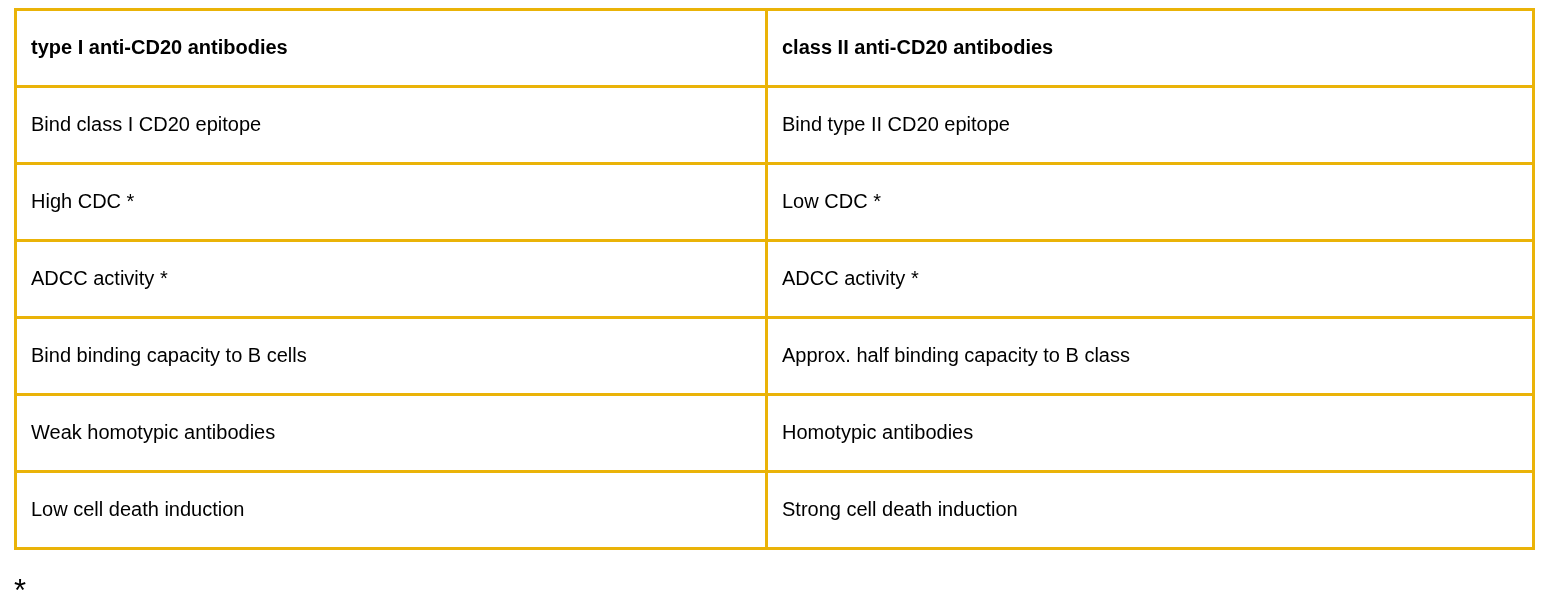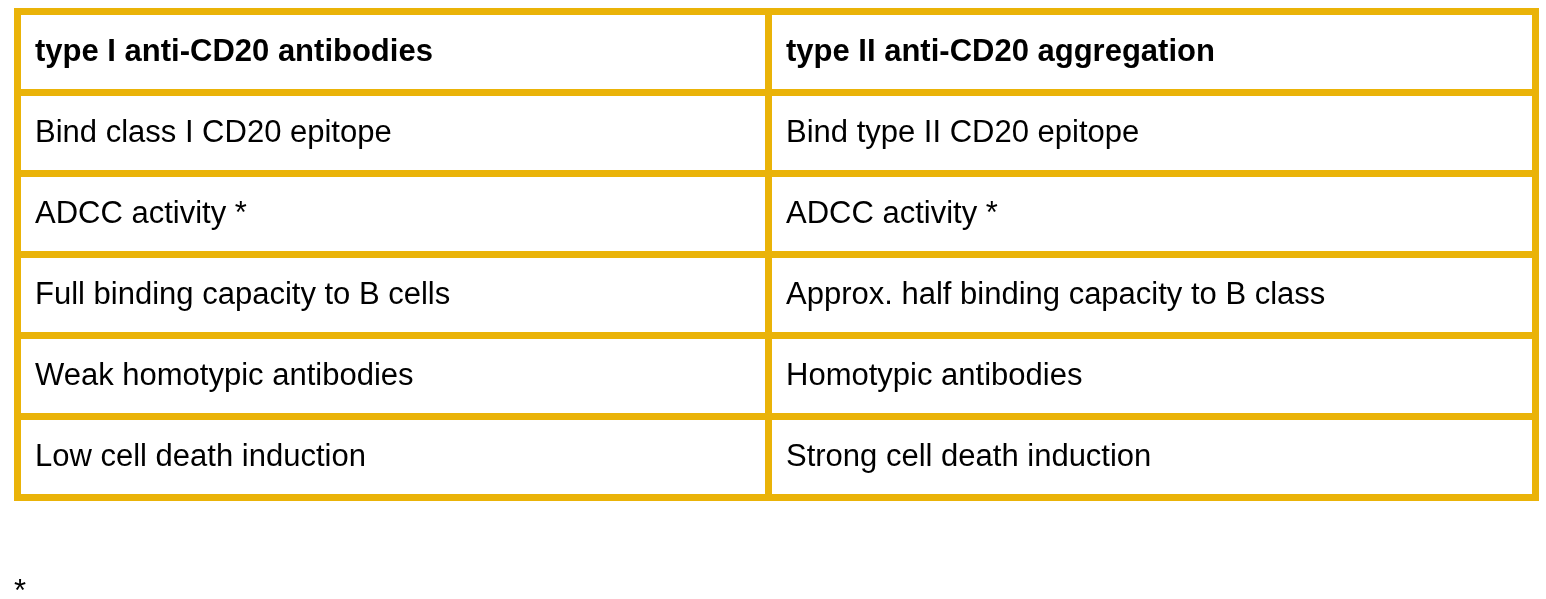--- a/index.html
+++ b/index.html
@@ -25,23 +25,23 @@
     left: 14px;
     top: 8px;
     width: 1518px;
     border-collapse: collapse;
     table-layout: fixed;
     background: #ffffff;
   }
   table.comparison col.c1 { width: 751px; }
   table.comparison col.c2 { width: 767px; }
   table.comparison td {
-    border: 7px solid #eab308;
+    border: 3px solid #eab308;
     padding: 6px 10px 8px 14px;
-    font-size: 31px;
+    font-size: 20px;
     line-height: 1.15;
     vertical-align: middle;
     height: 60px;
     white-space: nowrap;
   }
   table.comparison tr.header-row td {
     font-weight: bold;
   }
   .footnote {
     position: absolute;
@@ -58,32 +58,36 @@
 <div class="page">
 
   <table class="comparison">
     <colgroup>
       <col class="c1">
       <col class="c2">
     </colgroup>
     <tbody>
       <tr class="header-row">
         <td>type I anti-CD20 antibodies</td>
-        <td>type II anti-CD20 aggregation</td>
+        <td>class II anti-CD20 antibodies</td>
       </tr>
       <tr>
         <td>Bind class I CD20 epitope</td>
         <td>Bind type II CD20 epitope</td>
       </tr>
       <tr>
+        <td>High CDC *</td>
+        <td>Low CDC *</td>
+      </tr>
+      <tr>
         <td>ADCC activity *</td>
         <td>ADCC activity *</td>
       </tr>
       <tr>
-        <td>Full binding capacity to B cells</td>
+        <td>Bind binding capacity to B cells</td>
         <td>Approx. half binding capacity to B class</td>
       </tr>
       <tr>
         <td>Weak homotypic antibodies</td>
         <td>Homotypic antibodies</td>
       </tr>
       <tr>
         <td>Low cell death induction</td>
         <td>Strong cell death induction</td>
       </tr>

